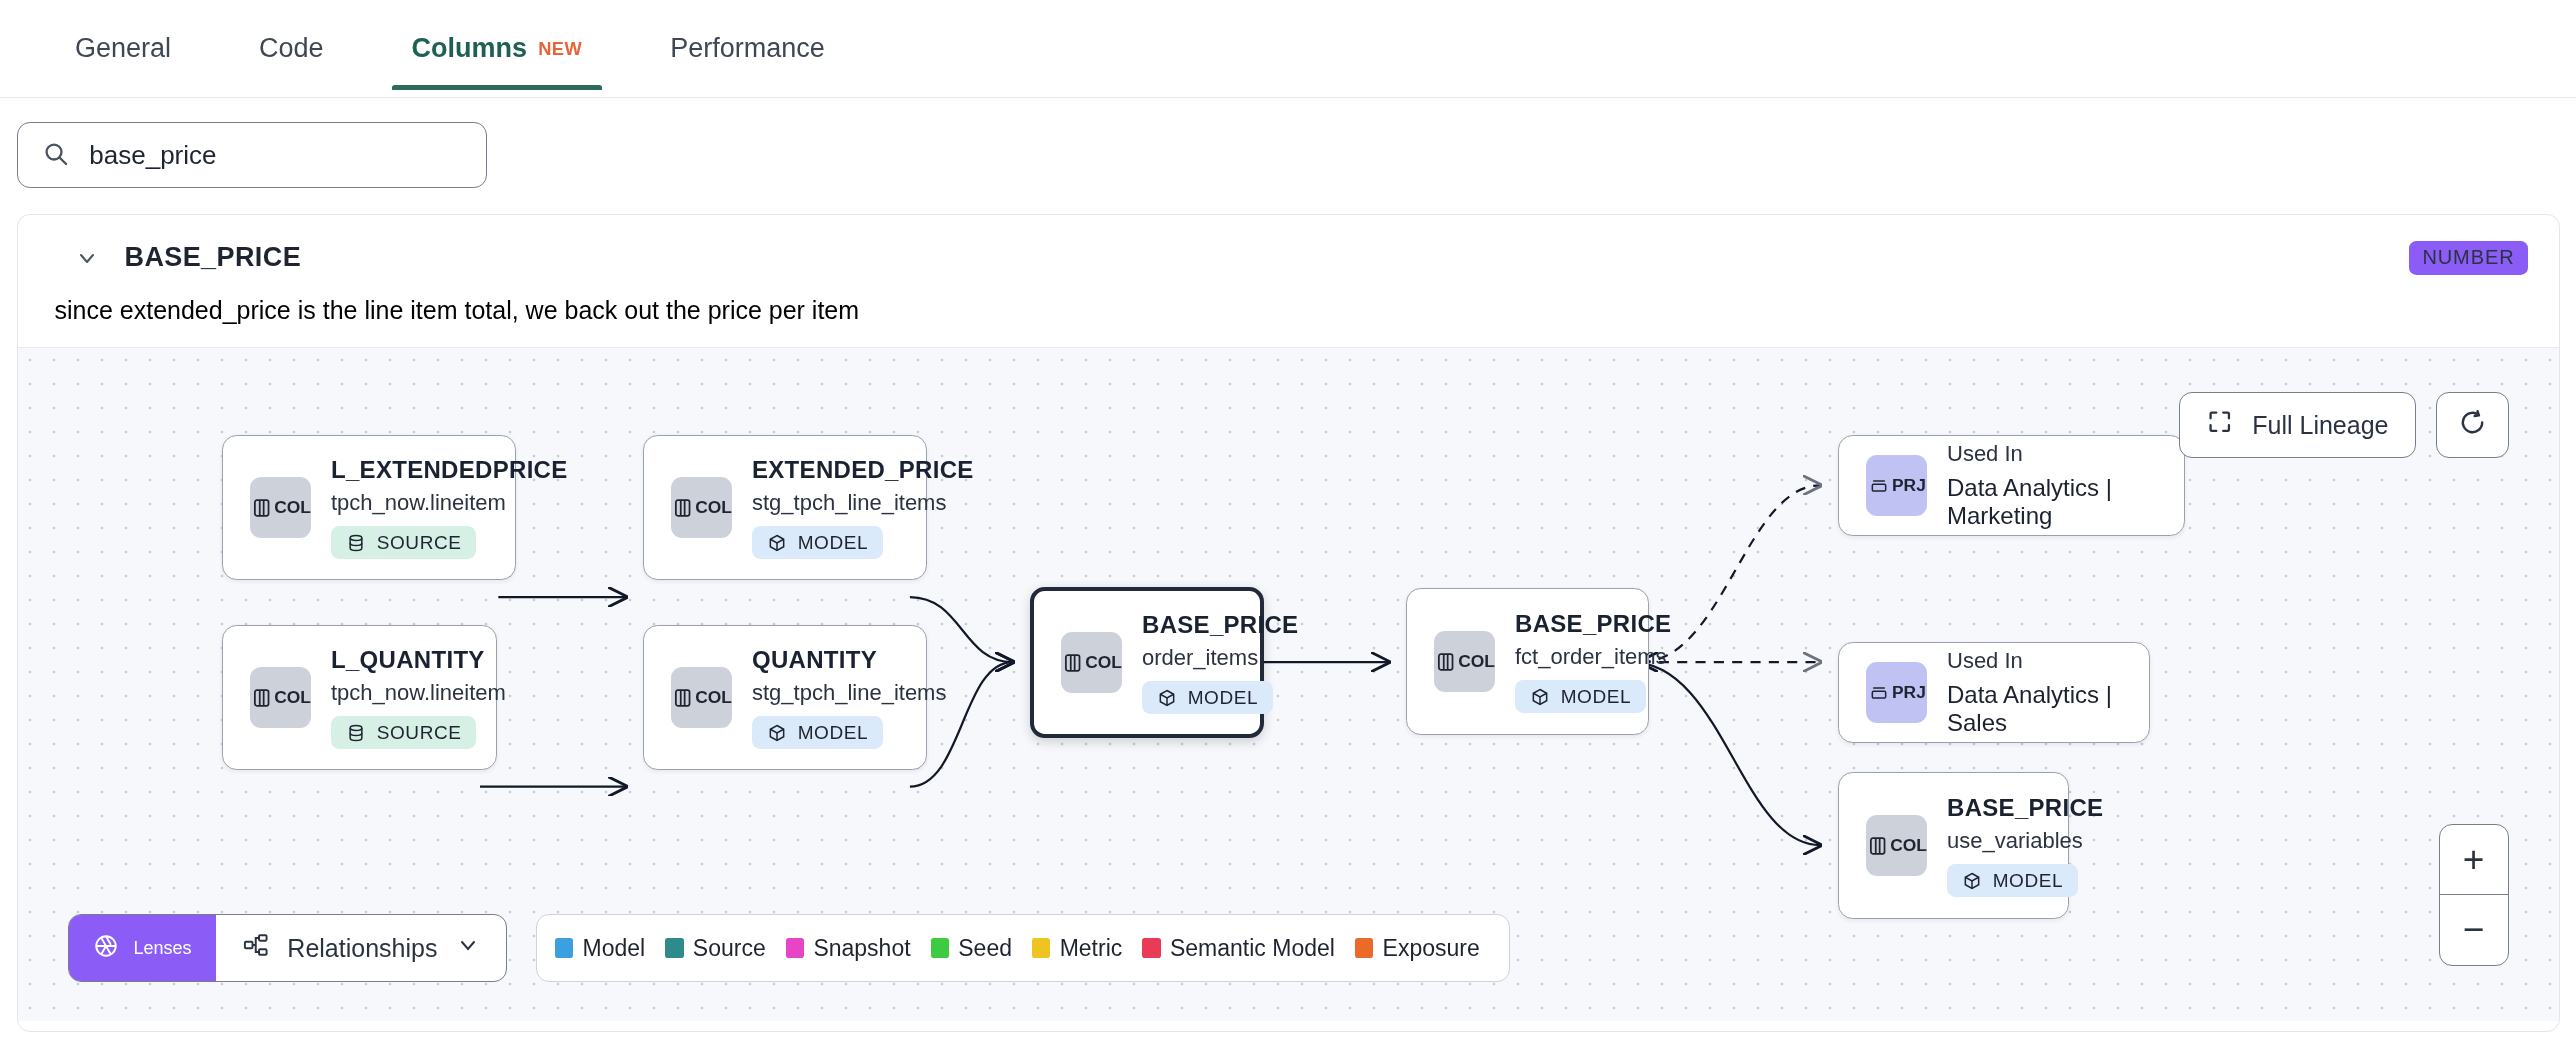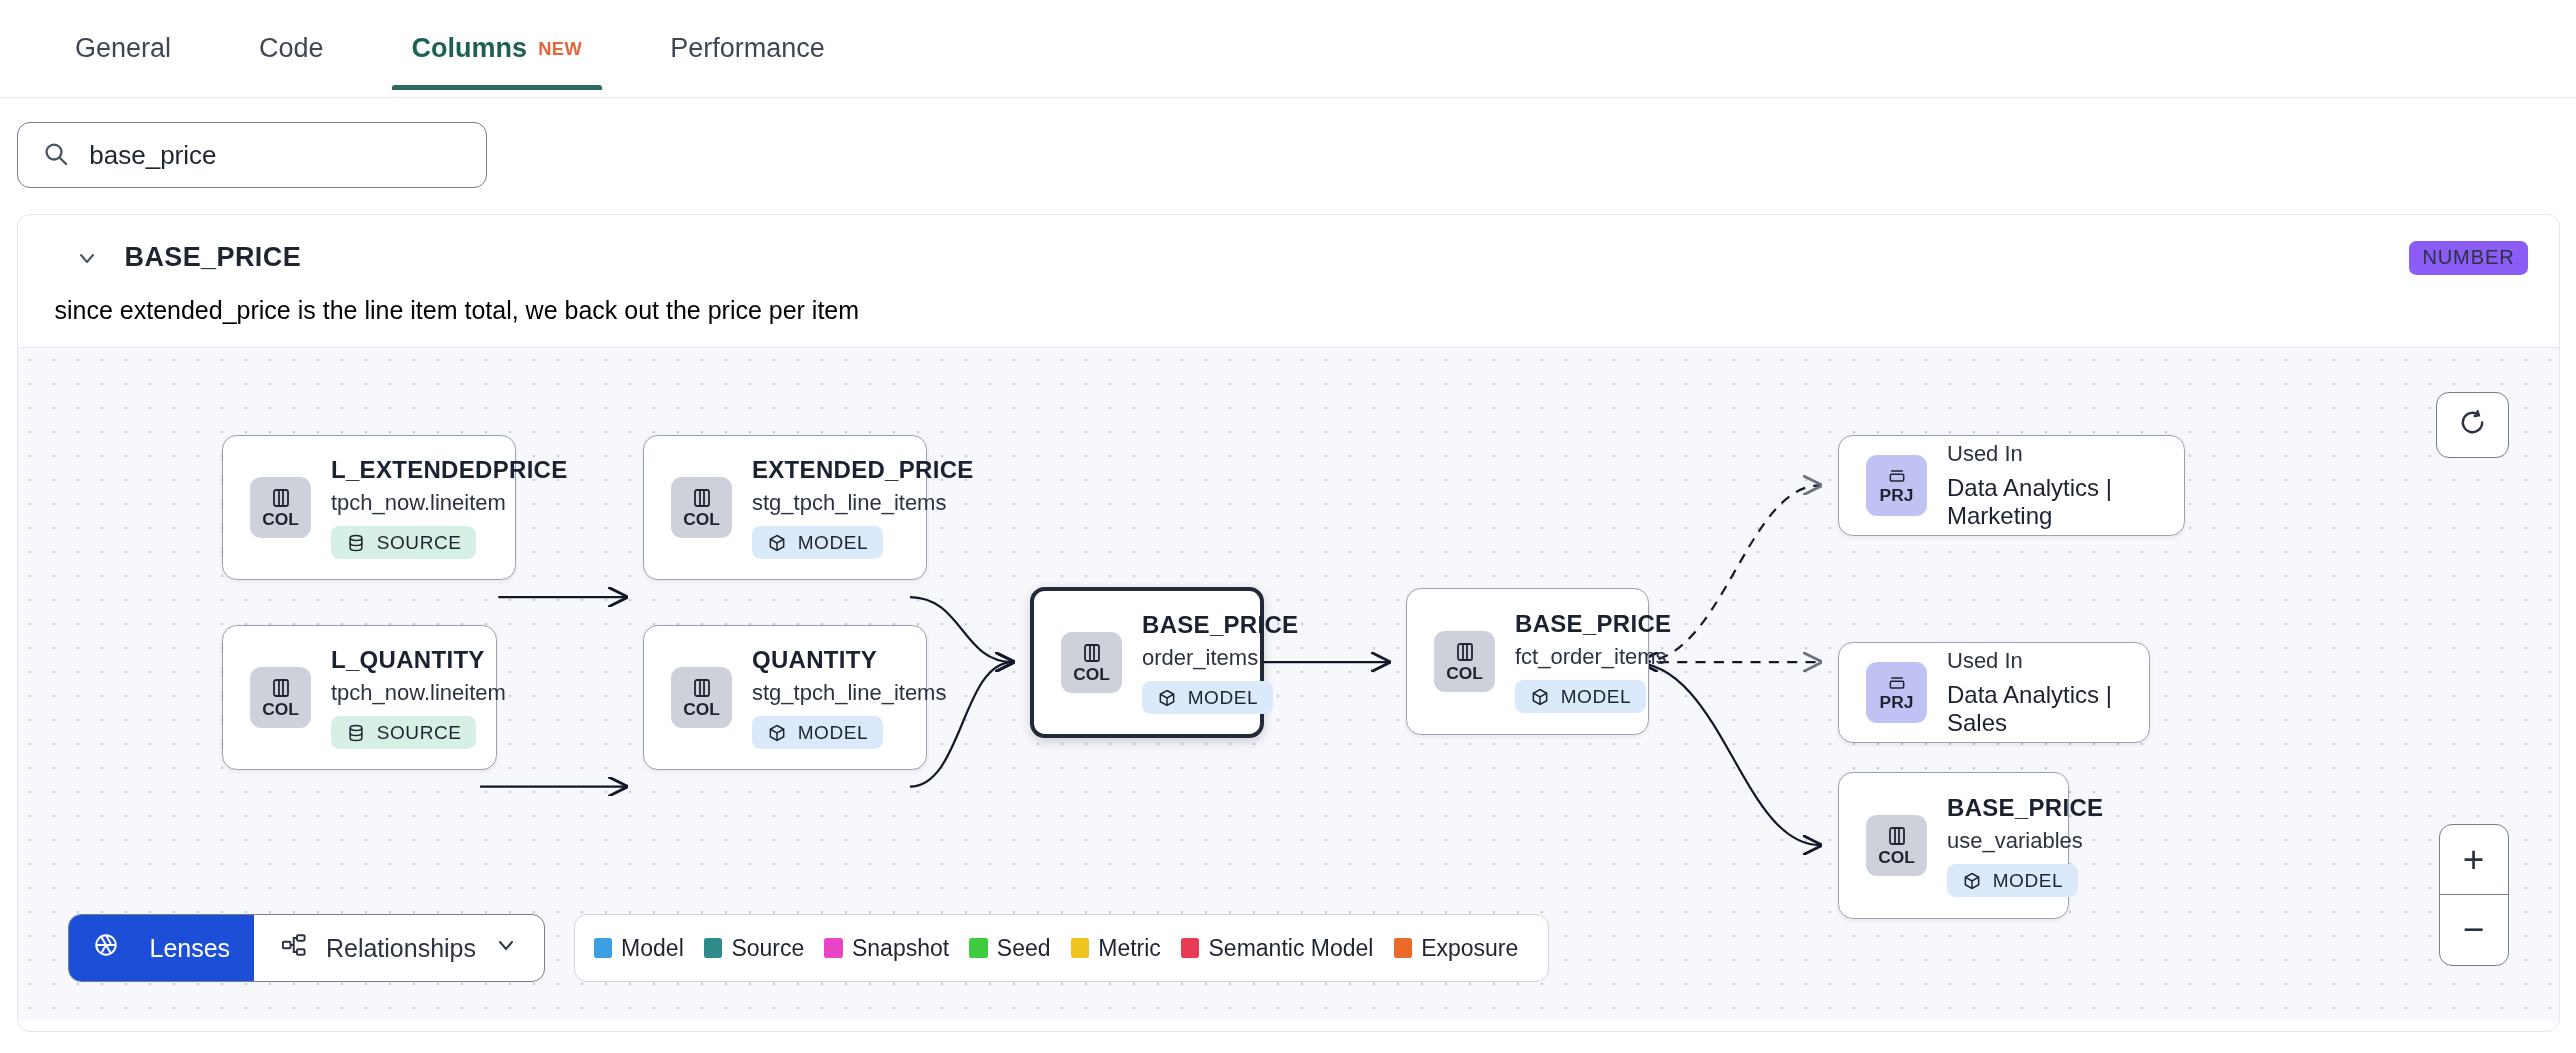--- a/index.html
+++ b/index.html
@@ -148,21 +148,20 @@
   }
   .node.selected {
     border: 4.6px solid #222a3a;
     box-shadow: 0 3.7px 11px rgba(25,32,48,.18);
   }
   .badge-sq {
     width: 61px; height: 61px;
     border-radius: 11px;
     background: #cdd1da;
     display: flex;
-    flex-direction: column;
     align-items: center;
     justify-content: center;
     gap: 0.9px;
     flex: 0 0 auto;
   }
   .badge-sq.prj { background: #bfc2f2; }
   .badge-sq .lbl { font-size: 17.4px; font-weight: 600; color: #1e2430; line-height: 1; }
   .ntext { display: flex; flex-direction: column; gap: 6.4px; }
   .ntitle { font-size: 24px; font-weight: 600; letter-spacing: 0.3px; color: #1a2130; }
   .nsub { font-size: 22px; color: #2b3240; }
@@ -219,27 +218,27 @@
   }
   .seg {
     display: flex;
     border: 1.8px solid #767d8c;
     border-radius: 13px;
     overflow: hidden;
     height: 68px;
     background: #fff;
   }
   .seg-lenses {
-    background: #1d4ed8;
+    background: #8b5cf6;
     color: #fff;
     display: flex;
     align-items: center;
-    gap: 31px;
+    gap: 15px;
     padding: 0 24px;
-    font-size: 25px;
+    font-size: 18px;
     cursor: pointer;
   }
   .seg-rel {
     display: flex;
     align-items: center;
     gap: 18.3px;
     padding: 0 26px;
     font-size: 25px;
     color: #2b3240;
     cursor: pointer;
@@ -542,20 +541,31 @@
         </svg>
         <span class="lbl">PRJ</span>
       </div>
       <div class="ntext">
         <div class="usedin">Used In</div>
         <div class="usedin-main">Data Analytics | Sales</div>
       </div>
     </div>
 
     <div class="topright">
+      <div class="btn-white">
+        <span>
+          <svg width="27.5" height="27.5" viewBox="0 0 24 24" fill="none" stroke="#2b3240" stroke-width="2" stroke-linecap="round">
+            <path d="M4 9V5a1 1 0 011-1h4"></path>
+              <path d="M20 9V5a1 1 0 00-1-1h-4"></path>
+            <path d="M4 15v4a1 1 0 001 1h4"></path>
+              <path d="M20 15v4a1 1 0 01-1 1h-4"></path>
+          </svg>
+        </span>
+        <span>Full Lineage</span>
+      </div>
       <div class="btn-white btn-icon-only">
         <span>
           <svg width="29" height="29" viewBox="0 0 24 24" fill="none" stroke="#2b3240" stroke-width="2" stroke-linecap="round">
             <path d="M20 12a8 8 0 11-3.2-6.4"></path>
               <polyline points="16.2,2.6 17.2,6 13.8,6.6"></polyline>
           </svg>
         </span>
       </div>
     </div>
 

